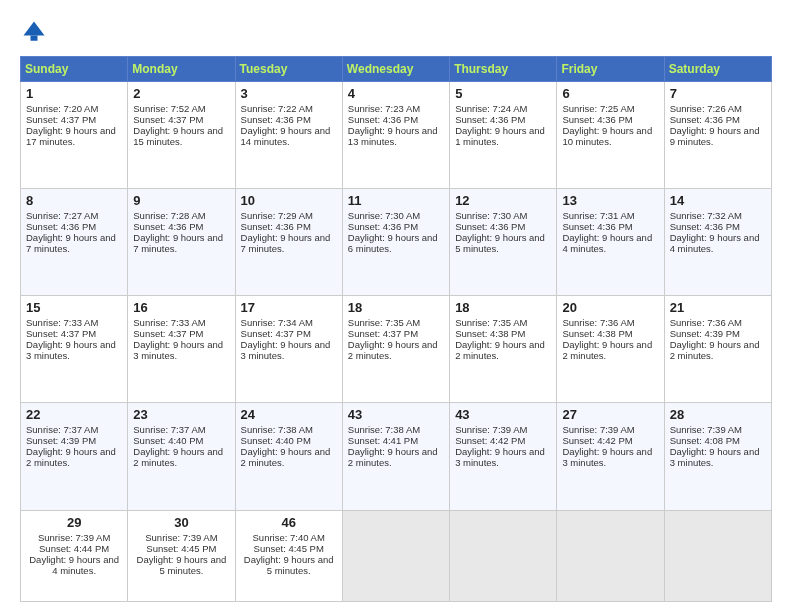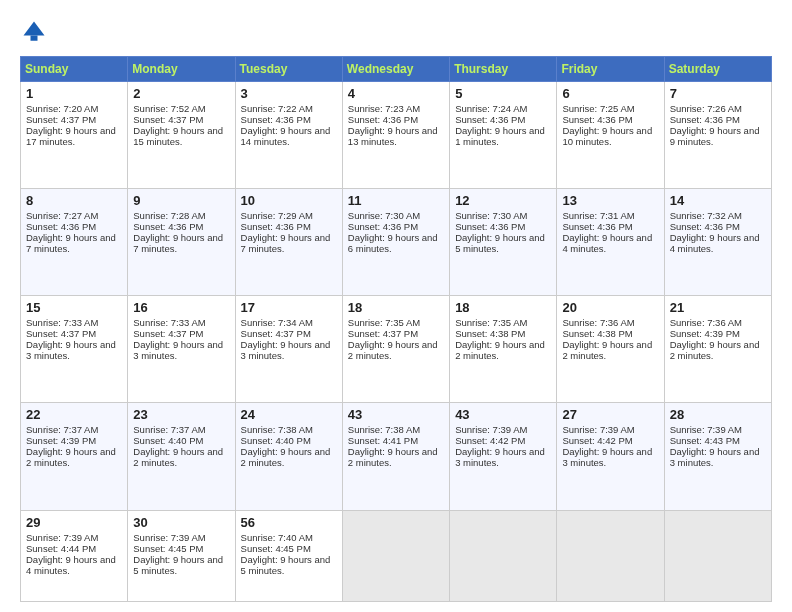--- a/index.html
+++ b/index.html
@@ -85,20 +85,21 @@
       font-weight: bold;
       color: #222;
       display: block;
       margin-bottom: 2px;
     }
     .empty-cell {
       background: #e8e8e8 !important;
     }
     .last-row td {
       height: 68px;
+      text-align: center;
     }
   </style>
 </head>
 <body>
 
 <div class="page">
   <div class="header">
     <div class="logo">
       <svg class="logo-icon" viewBox="0 0 32 32">
         <polygon points="16,4 28,20 4,20" fill="#1a5fb4"></polygon>
@@ -155,26 +156,26 @@
           <td><span class="day-num">20</span><span>Sunrise: 7:36 AM</span><br><span>Sunset: 4:38 PM</span><br><span>Daylight: 9 hours and 2 minutes.</span></td>
           <td><span class="day-num">21</span><span>Sunrise: 7:36 AM</span><br><span>Sunset: 4:39 PM</span><br><span>Daylight: 9 hours and 2 minutes.</span></td>
         </tr>
         <tr>
           <td><span class="day-num">22</span><span>Sunrise: 7:37 AM</span><br><span>Sunset: 4:39 PM</span><br><span>Daylight: 9 hours and 2 minutes.</span></td>
           <td><span class="day-num">23</span><span>Sunrise: 7:37 AM</span><br><span>Sunset: 4:40 PM</span><br><span>Daylight: 9 hours and 2 minutes.</span></td>
           <td><span class="day-num">24</span><span>Sunrise: 7:38 AM</span><br><span>Sunset: 4:40 PM</span><br><span>Daylight: 9 hours and 2 minutes.</span></td>
           <td><span class="day-num">43</span><span>Sunrise: 7:38 AM</span><br><span>Sunset: 4:41 PM</span><br><span>Daylight: 9 hours and 2 minutes.</span></td>
           <td><span class="day-num">43</span><span>Sunrise: 7:39 AM</span><br><span>Sunset: 4:42 PM</span><br><span>Daylight: 9 hours and 3 minutes.</span></td>
           <td><span class="day-num">27</span><span>Sunrise: 7:39 AM</span><br><span>Sunset: 4:42 PM</span><br><span>Daylight: 9 hours and 3 minutes.</span></td>
-          <td><span class="day-num">28</span><span>Sunrise: 7:39 AM</span><br><span>Sunset: 4:43 PM</span><br><span>Daylight: 9 hours and 3 minutes.</span></td>
+          <td><span class="day-num">28</span><span>Sunrise: 7:39 AM</span><br><span>Sunset: 4:08 PM</span><br><span>Daylight: 9 hours and 3 minutes.</span></td>
         </tr>
         <tr class="last-row">
           <td><span class="day-num">29</span><span>Sunrise: 7:39 AM</span><br><span>Sunset: 4:44 PM</span><br><span>Daylight: 9 hours and 4 minutes.</span></td>
           <td><span class="day-num">30</span><span>Sunrise: 7:39 AM</span><br><span>Sunset: 4:45 PM</span><br><span>Daylight: 9 hours and 5 minutes.</span></td>
-          <td><span class="day-num">56</span><span>Sunrise: 7:40 AM</span><br><span>Sunset: 4:45 PM</span><br><span>Daylight: 9 hours and 5 minutes.</span></td>
+          <td><span class="day-num">46</span><span>Sunrise: 7:40 AM</span><br><span>Sunset: 4:45 PM</span><br><span>Daylight: 9 hours and 5 minutes.</span></td>
           <td class="empty-cell"></td>
           <td class="empty-cell"></td>
           <td class="empty-cell"></td>
           <td class="empty-cell"></td>
         </tr>
       </tbody>
   </table>
 </div>
 
 </body></html>

